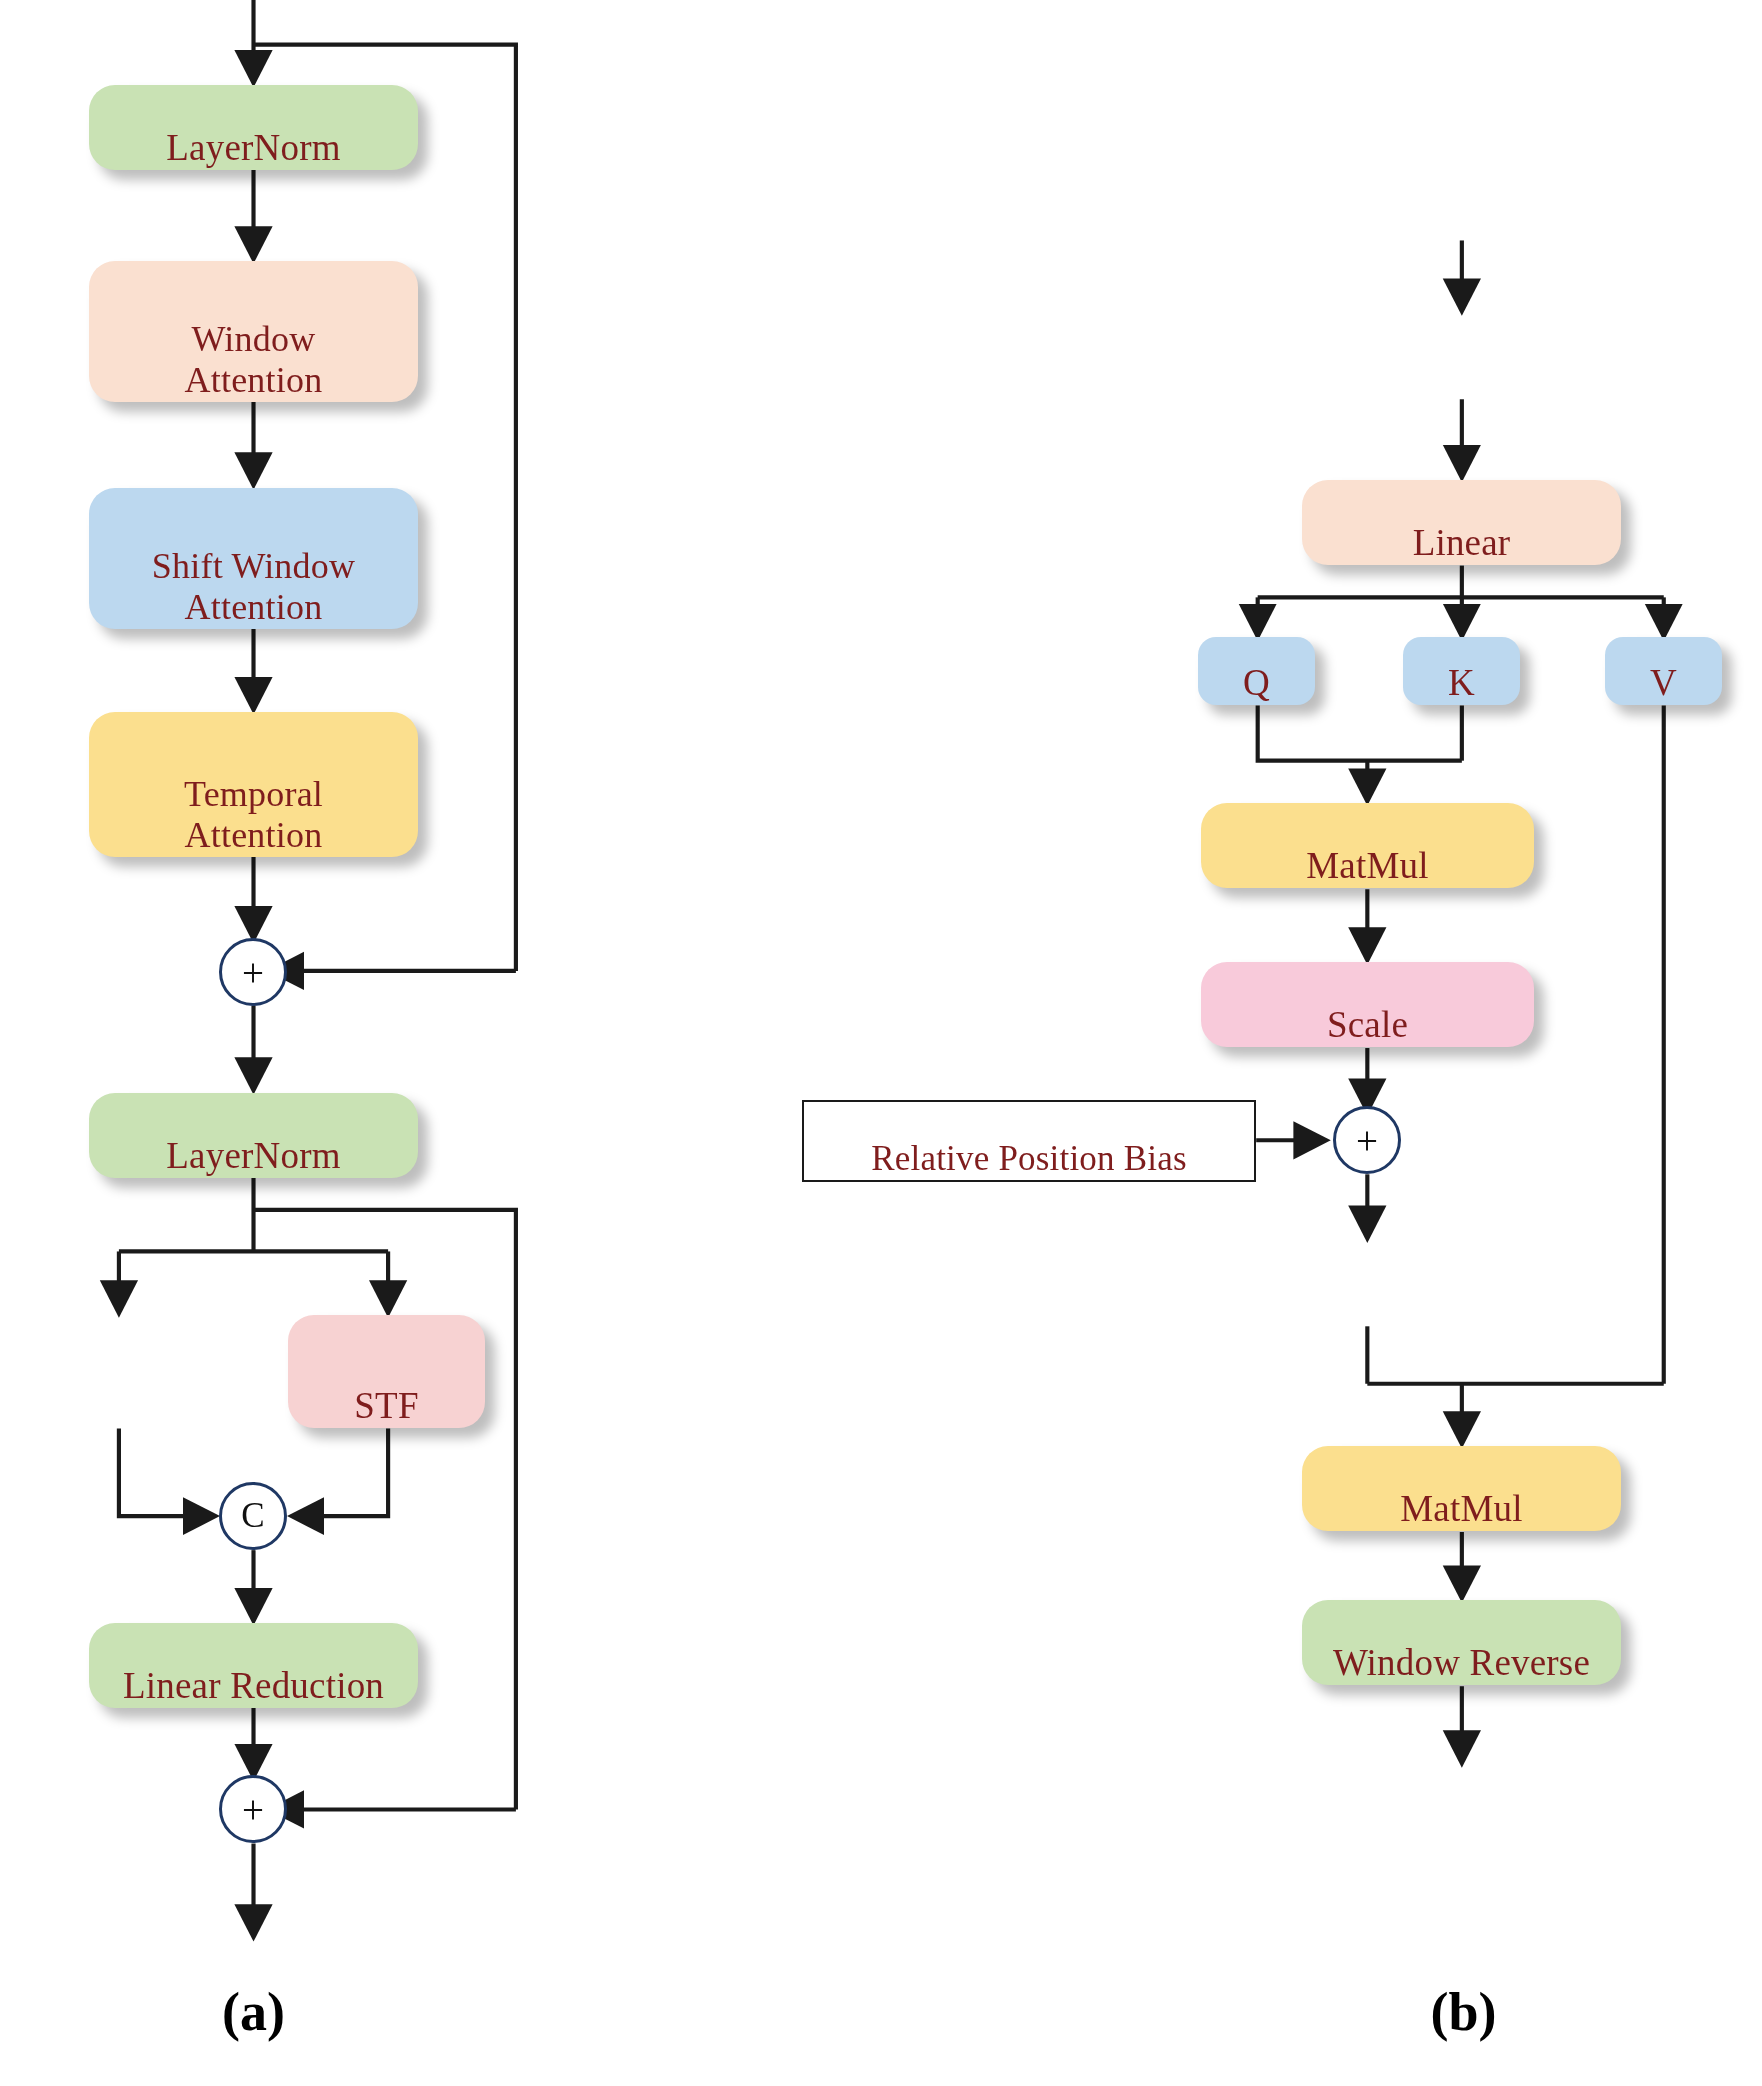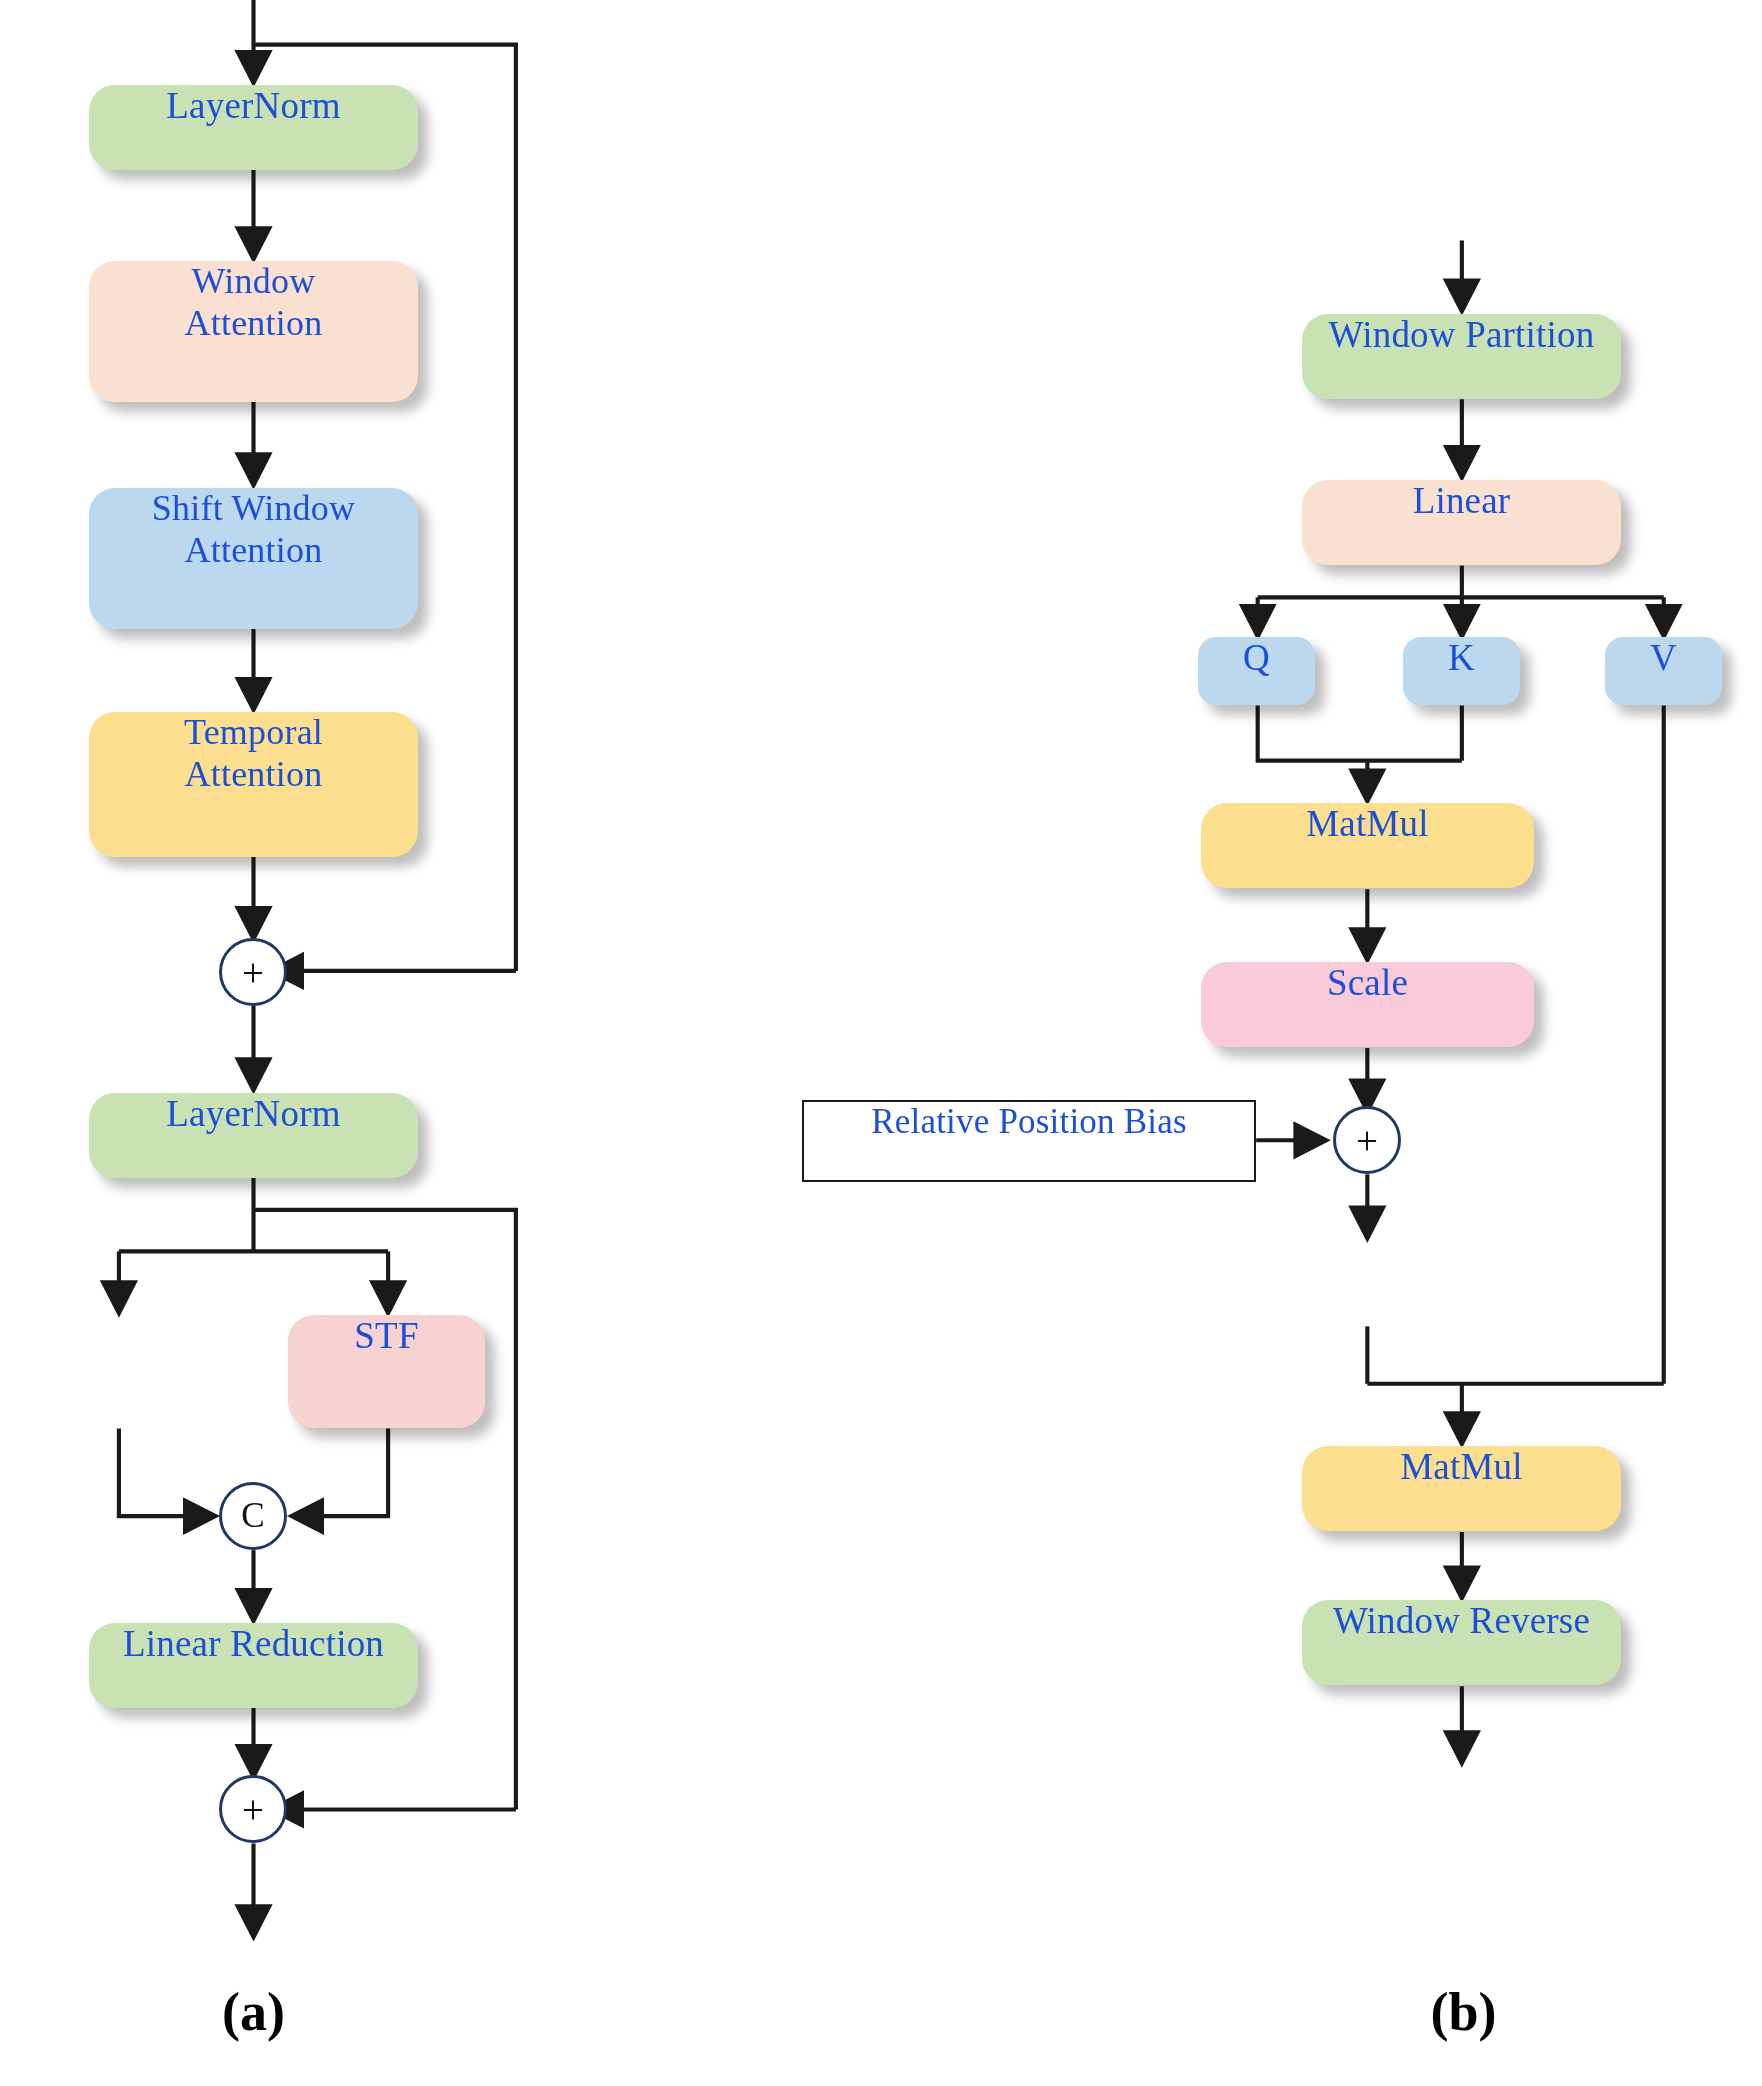--- a/index.html
+++ b/index.html
@@ -8,23 +8,23 @@
     width:1763px;height:2087px;
     background:#ffffff;
     font-family:"Liberation Serif","DejaVu Serif",serif;
     overflow:hidden;
   }
   #svg-layer{position:absolute;left:0;top:0;width:1763px;height:2087px;}
 
   .node{
     position:absolute;
     box-sizing:border-box;
-    display:flex;align-items:flex-start;justify-content:center;
+    display:flex;align-items:flex-end;justify-content:center;
     text-align:center;
-    color:#1d4ed8;
+    color:#7f1d1d;
     border-radius:26px;
     box-shadow:9.8px 9.8px 12px rgba(0,0,0,0.26);
     line-height:1.16;
     font-weight:400;
     letter-spacing:0.2px;
     padding:0 7.6px;
   }
   .node.plain{
     border-radius:0;
     background:#ffffff;
@@ -172,23 +172,20 @@
   </div>
 
   <div class="op" style="left:219px;top:1775px;width:68px;height:68px;font-size:39px;">
     <span>+</span>
   </div>
 
   <div class="panel-label" style="left:178px;top:1981px;width:151px;font-size:54px;">
     <span>(a)</span>
   </div>
 
-  <div class="node" style="left:1302px;top:314px;width:319px;height:85px;background:#c9e2b4;font-size:37px;">
-    <span>Window Partition</span>
-  </div>
 
   <div class="node" style="left:1302px;top:480px;width:319px;height:85px;background:#fae0d0;font-size:37px;">
     <span>Linear</span>
   </div>
 
   <div class="node" style="left:1198px;top:637px;width:117px;height:68px;background:#bcd8ef;font-size:37px;border-radius:18px;">
     <span>Q</span>
   </div>
 
   <div class="node" style="left:1403px;top:637px;width:117px;height:68px;background:#bcd8ef;font-size:37px;border-radius:18px;">

